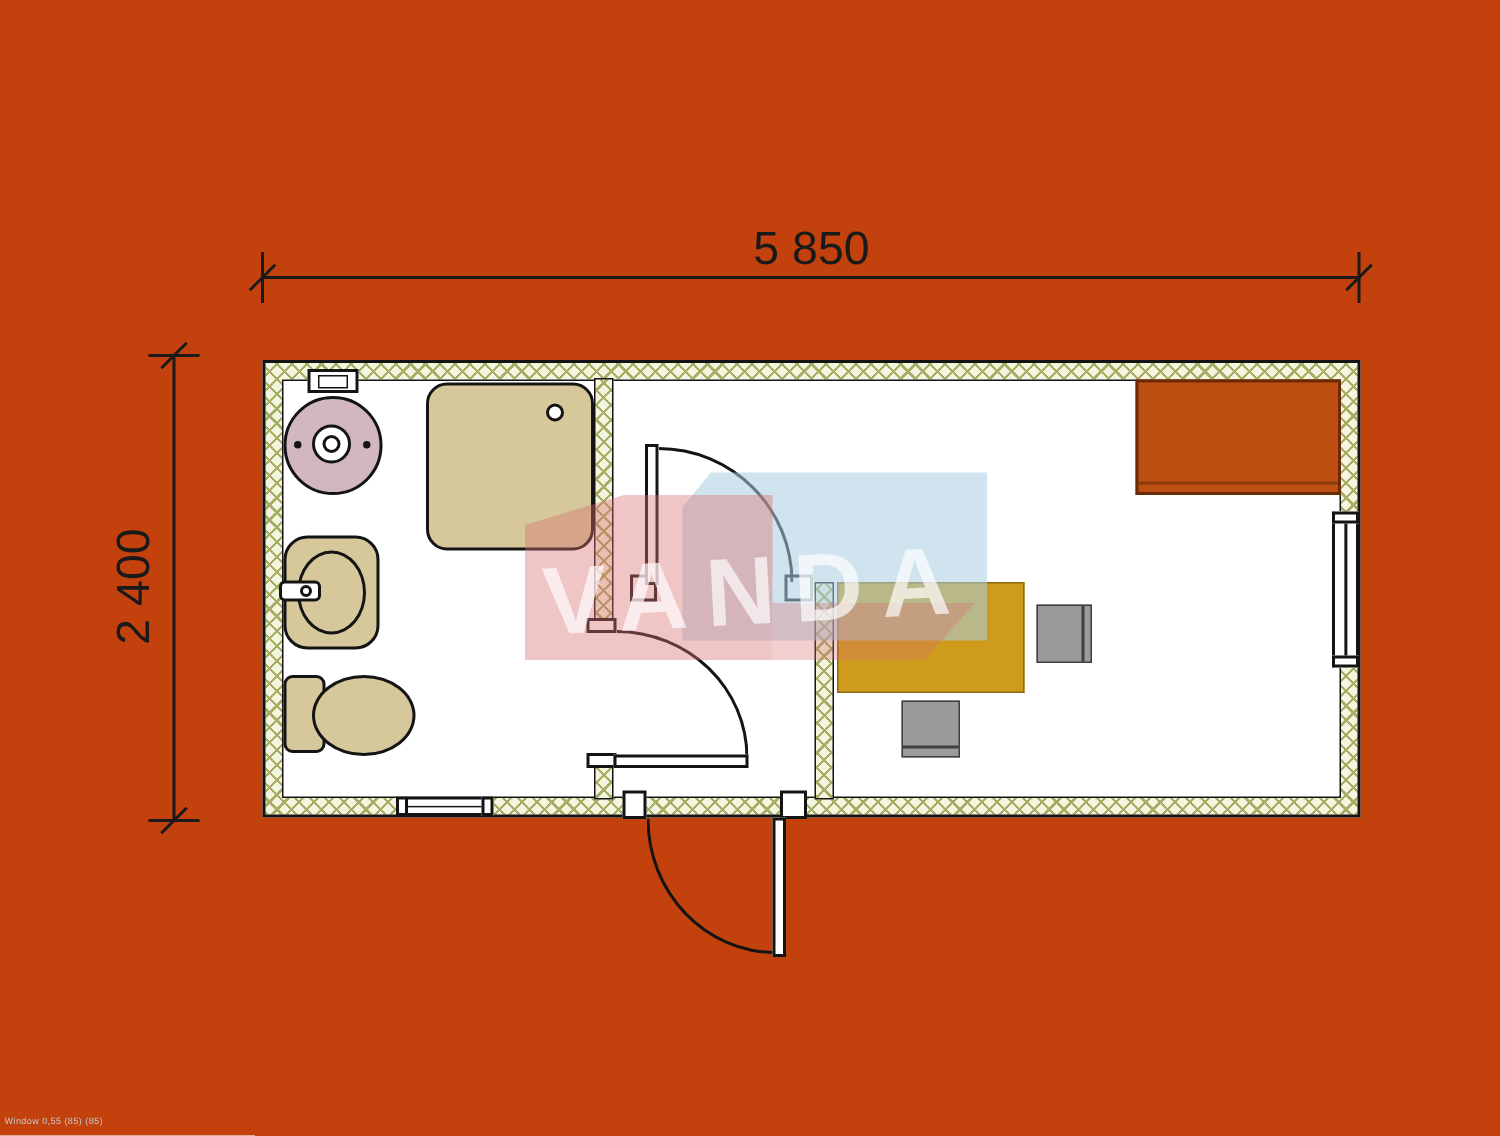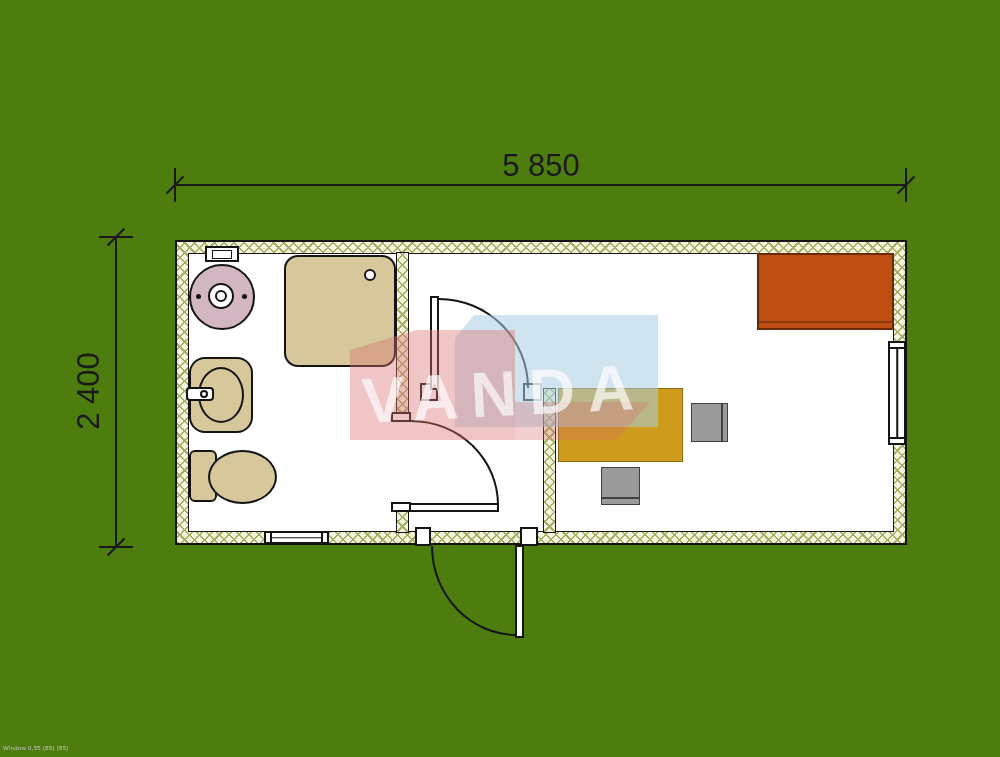--- a/index.html
+++ b/index.html
@@ -1,17 +1,17 @@
 <!DOCTYPE html>
 <html><head>
 <meta charset="utf-8">
 <style>
   html,body{margin:0;padding:0;background:#ffffff;width:1000px;height:757px;overflow:hidden;
     font-family:"Liberation Sans", sans-serif;}
-  .canvas{position:relative;width:1000px;height:757px;background:#4d7c0f;}
+  .canvas{position:relative;width:1000px;height:757px;background:#c2410c;}
   .abs{position:absolute;box-sizing:border-box;}
 
   
   .hatch{
     background-color:#f4f5df;
     background-image:
       repeating-linear-gradient(45deg,#a9ae67 0 1.5px,transparent 1.5px 7px),
       repeating-linear-gradient(-45deg,#a9ae67 0 1.5px,transparent 1.5px 7px);
   }
   .outer-wall{left:175px;top:240px;width:732px;height:305px;border:2px solid #141414;}

